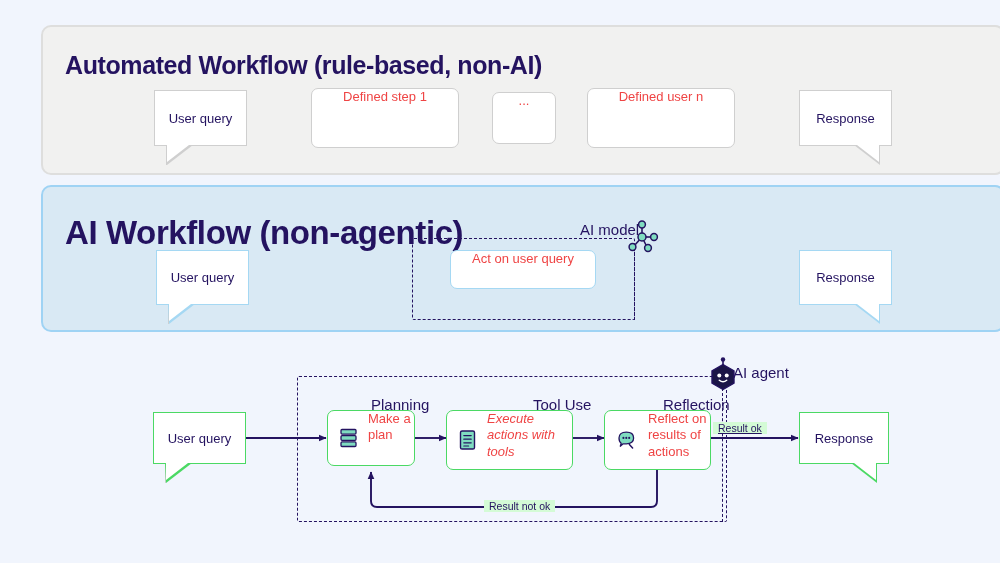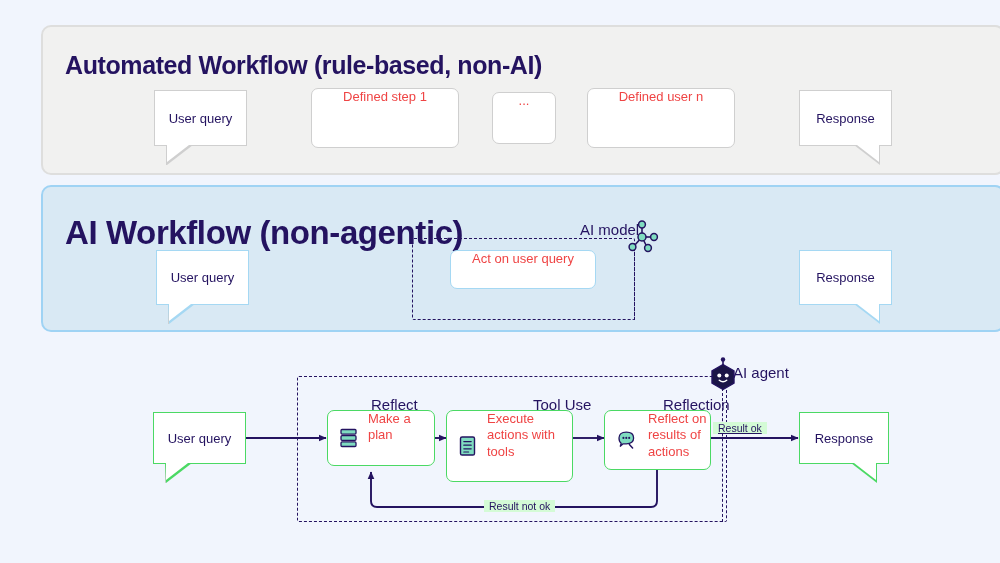--- a/index.html
+++ b/index.html
@@ -265,44 +265,44 @@
 
   <svg class="float-icon" style="left:684px; top:357px;" width="32" height="38" viewBox="0 0 32 38">
     <line x1="16" y1="2" x2="16" y2="8" stroke="#241360" stroke-width="1.6"></line>
     <circle cx="16" cy="2.5" r="2.2" fill="#241360"></circle>
     <polygon points="16,7.5 27,13.8 27,26.2 16,32.5 5,26.2 5,13.8" fill="#1b1547" stroke="#241360" stroke-width="1.4"></polygon>
     <circle cx="12.3" cy="18.5" r="2.0" fill="#ffffff"></circle>
     <circle cx="19.7" cy="18.5" r="2.0" fill="#ffffff"></circle>
     <path d="M12.3,23.2 Q16,26.3 19.7,23.2" stroke="#ffffff" stroke-width="1.5" fill="none" stroke-linecap="round"></path>
   </svg>
 
-  <div class="caption" style="left:348px; top:396px;">Reflect</div>
+  <div class="caption" style="left:348px; top:396px;">Planning</div>
   <div class="caption" style="left:510px; top:396px;text-align:right;">Tool Use</div>
   <div class="caption" style="left:640px; top:396px;">Reflection</div>
 
   <div class="bubble green tail-bl" style="left:130px; top:412px; width:93px; height:52px;">
     <span class="lbl">User query</span>
     <span class="tail"></span>
     <span class="tailfill"></span>
   </div>
 
-  <div class="box green with-icon" style="left:304px; top:410px; width:108px; height:56px;">
+  <div class="box green with-icon" style="left:304px; top:410px; width:88px; height:56px;">
     <span class="icon-slot">
       <svg width="19" height="22" viewBox="0 0 19 22">
         <g stroke="#241360" stroke-width="1.3" fill="#7fdcc0">
           <rect x="2" y="2.5" width="15" height="4.6" rx="1"></rect>
           <rect x="2" y="8.7" width="15" height="4.6" rx="1"></rect>
           <rect x="2" y="14.9" width="15" height="4.6" rx="1"></rect>
         </g>
       </svg>
     </span>
     <span class="lbl">Make a plan</span>
   </div>
 
-  <div class="box green with-icon" style="left:423px; top:410px; width:127px; height:72px;">
+  <div class="box green with-icon" style="left:423px; top:410px; width:127px; height:60px;font-style:italic;">
     <span class="icon-slot">
       <svg width="19" height="22" viewBox="0 0 19 22">
         <rect x="2.5" y="2" width="14" height="18" rx="1.6" fill="#7fdcc0" stroke="#241360" stroke-width="1.4"></rect>
         <g stroke="#241360" stroke-width="1.2" stroke-linecap="round">
           <line x1="5.8" y1="6.6" x2="13.2" y2="6.6"></line>
           <line x1="5.8" y1="10.2" x2="13.2" y2="10.2"></line>
           <line x1="5.8" y1="13.8" x2="13.2" y2="13.8"></line>
           <line x1="5.8" y1="17.0" x2="10.6" y2="17.0"></line>
         </g>
       </svg>

